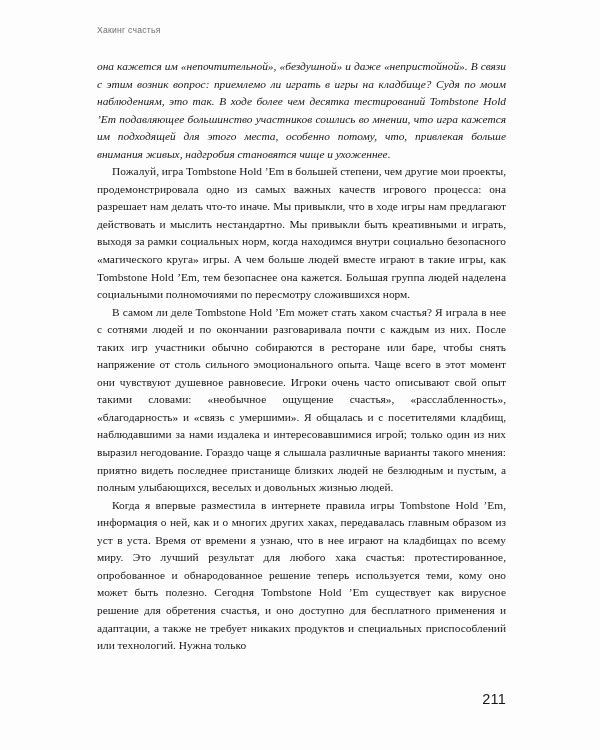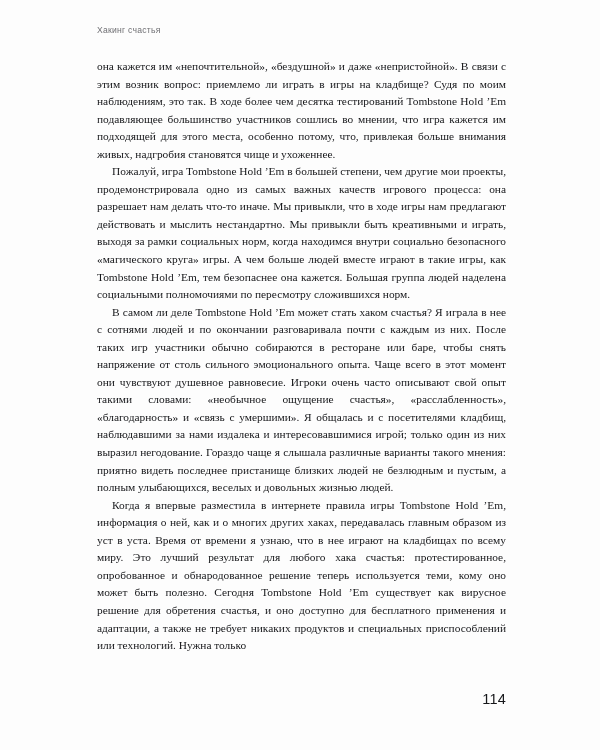--- a/index.html
+++ b/index.html
@@ -53,20 +53,21 @@
     font-size: 11.4px;
     line-height: 17.55px;
     color: #16171a;
     word-spacing: -0.1px;
     hyphens: manual;
     -webkit-hyphens: manual;
   }
 
   .textblock p.cont {
     text-indent: 0;
+    font-style: italic;
   }
 
   
   .folio {
     position: absolute;
     top: 692px;
     left: 97px;
     width: 409px;
     text-align: right;
     font-family: "Liberation Sans", "DejaVu Sans", sans-serif;
@@ -83,15 +84,15 @@
 
   <div class="running-head">Хакинг счастья</div>
 
   <div class="textblock">
     <p class="cont">она кажется им «непочтительной», «бездушной» и даже «непристойной». В связи с этим возник вопрос: приемлемо ли играть в игры на кладбище? Судя по моим наблюдениям, это так. В ходе более чем десятка тестирований Tombstone Hold ’Em подавляющее большинство участников сошлись во мнении, что игра кажется им подходящей для этого места, особенно потому, что, привлекая больше внимания живых, надгробия становятся чище и ухоженнее.</p>
     <p>Пожалуй, игра Tombstone Hold ’Em в большей степени, чем другие мои проекты, продемонстрировала одно из самых важных качеств игрового процесса: она разрешает нам делать что-то иначе. Мы привыкли, что в ходе игры нам предлагают действовать и мыслить нестандартно. Мы привыкли быть креативными и играть, выходя за рамки социальных норм, когда находимся внутри социально безопасного «магического круга» игры. А чем больше людей вместе играют в такие игры, как Tombstone Hold ’Em, тем безопаснее она кажется. Большая группа людей наделена социальными полномочиями по пересмотру сложившихся норм.</p>
     <p>В самом ли деле Tombstone Hold ’Em может стать хаком счастья? Я играла в нее с сотнями людей и по окончании разговаривала почти с каждым из них. После таких игр участники обычно собираются в ресторане или баре, чтобы снять напряжение от столь сильного эмоционального опыта. Чаще всего в этот момент они чувствуют душевное равновесие. Игроки очень часто описывают свой опыт такими словами: «необычное ощущение счастья», «расслабленность», «благодарность» и «связь с умершими». Я общалась и с посетителями кладбищ, наблюдавшими за нами издалека и интересовавшимися игрой; только один из них выразил негодование. Гораздо чаще я слышала различные варианты такого мнения: приятно видеть последнее пристанище близких людей не безлюдным и пустым, а полным улыбающихся, веселых и довольных жизнью людей.</p>
     <p>Когда я впервые разместила в интернете правила игры Tombstone Hold ’Em, информация о ней, как и о многих других хаках, передавалась главным образом из уст в уста. Время от времени я узнаю, что в нее играют на кладбищах по всему миру. Это лучший результат для любого хака счастья: протестированное, опробованное и обнародованное решение теперь используется теми, кому оно может быть полезно. Сегодня Tombstone Hold ’Em существует как вирусное решение для обретения счастья, и оно доступно для бесплатного применения и адаптации, а также не требует никаких продуктов и специальных приспособлений или технологий. Нужна только</p>
   </div>
 
-  <div class="folio">114</div>
+  <div class="folio">211</div>
 
 </div>
 
 </body></html>

